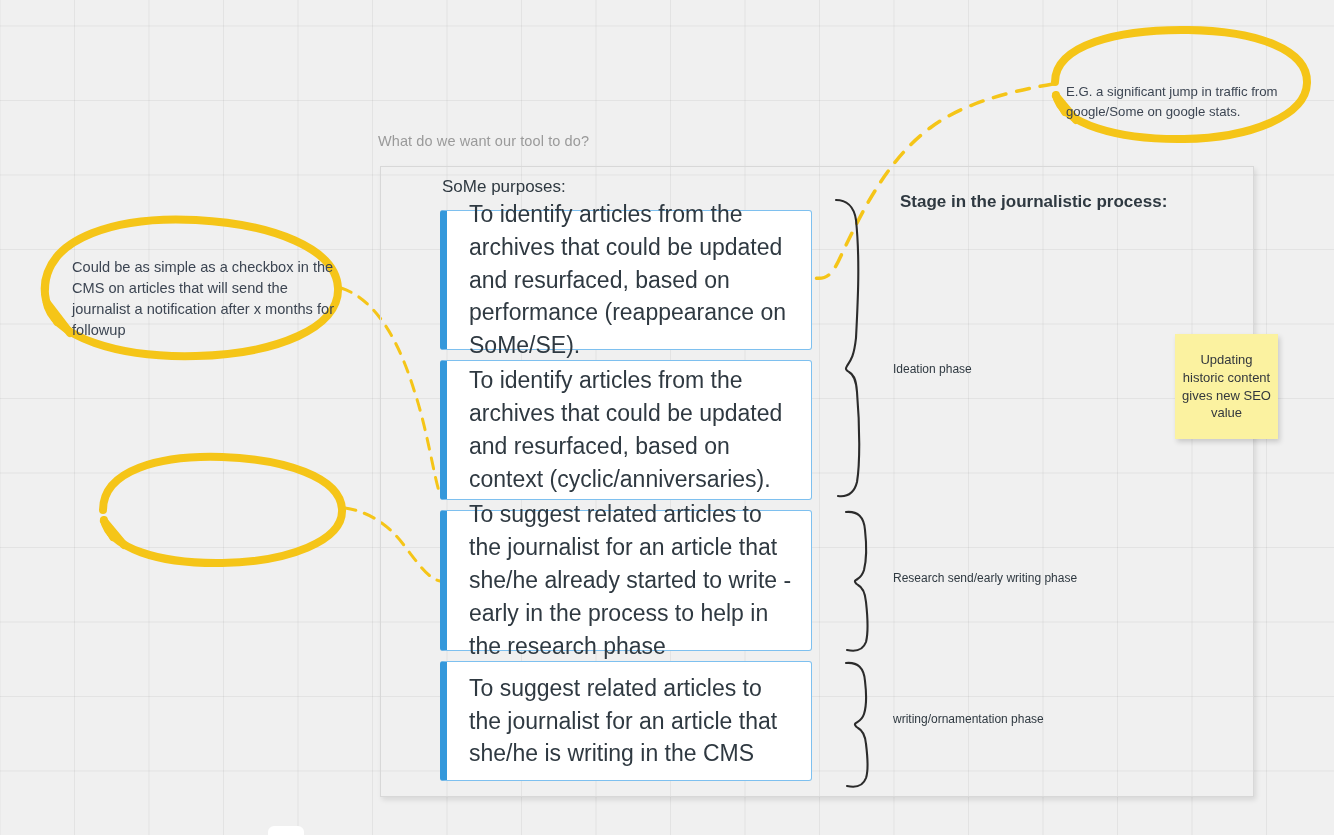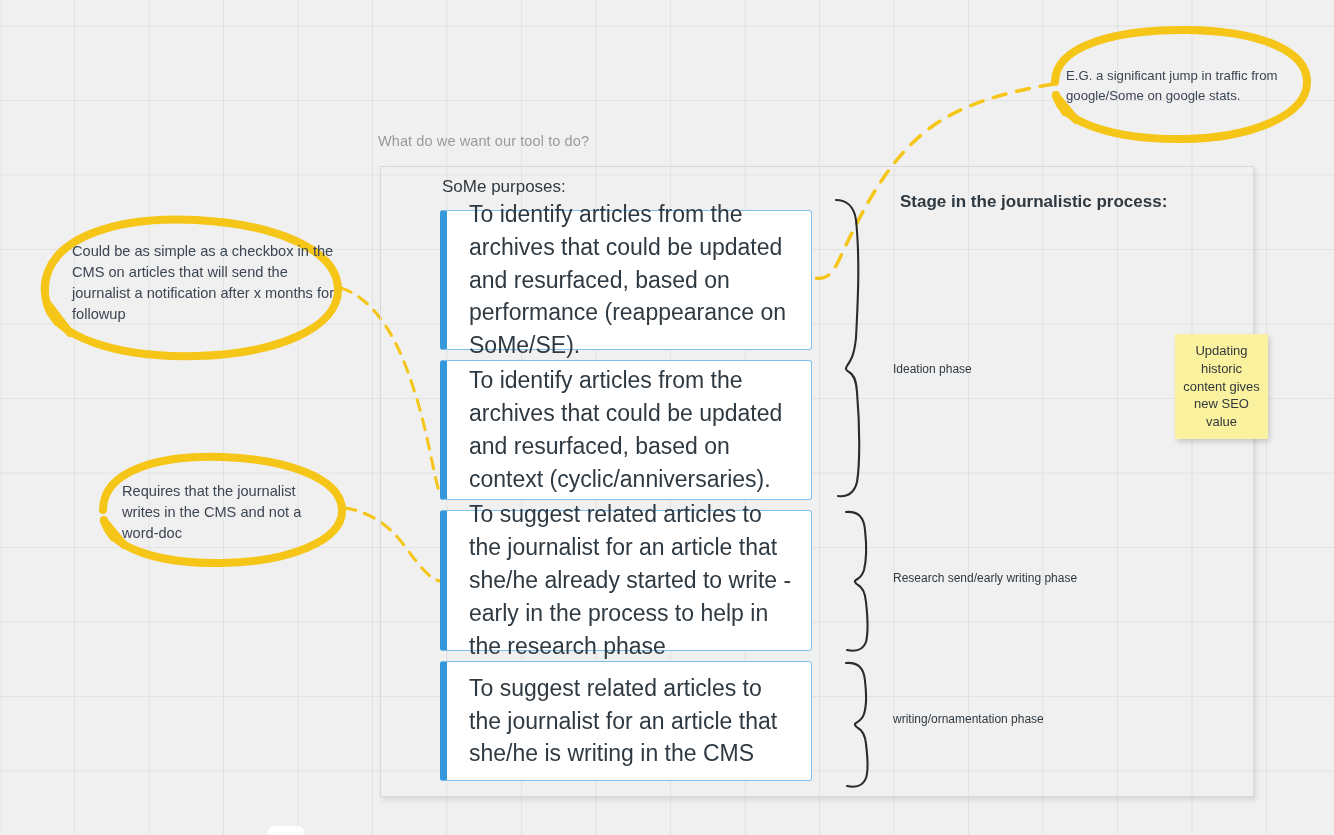--- a/index.html
+++ b/index.html
@@ -103,21 +103,21 @@
   }
   #phase-1 { left: 893px; top: 362px; }
   #phase-2 { left: 893px; top: 571px; }
   #phase-3 { left: 893px; top: 712px; }
 
   
   .sticky {
     position: absolute;
     left: 1175px;
     top: 334px;
-    width: 93px;
+    width: 103px;
     height: 105px;
     background: #fbf2a0;
     box-shadow: 2px 3px 5px rgba(0,0,0,0.16);
     display: flex;
     align-items: center;
     justify-content: center;
     box-sizing: border-box;
     padding: 4px;
   }
   .sticky-text {
@@ -127,20 +127,21 @@
     text-align: center;
   }
 
   
   .annot-text {
     position: absolute;
     font-size: 14.6px;
     line-height: 1.45;
     color: #3c4552;
     white-space: pre-line;
+    margin-top: 16px;
   }
   #annot-text-1 { left: 72px;   top: 241px;  width: 270px; }
   #annot-text-2 { left: 122px;  top: 481px;  width: 210px; }
   #annot-text-3 { left: 1066px; top: 66px;   width: 246px; font-size: 13.2px; line-height: 1.48; }
 
   
   .bottom-stub {
     position: absolute;
     left: 268px;
     top: 826px;
@@ -224,18 +225,17 @@
 
   <div class="phase-label" id="phase-1">Ideation phase</div>
   <div class="phase-label" id="phase-2">Research send/early writing phase</div>
   <div class="phase-label" id="phase-3">writing/ornamentation phase</div>
 
   <div class="sticky">
     <div class="sticky-text">Updating historic content gives new SEO value</div>
   </div>
 
   <div class="annot-text" id="annot-text-1">Could be as simple as a checkbox in the CMS on articles that will send the journalist a notification after x months for followup</div>
-  <div class="annot-text" id="annot-text-2">Requires that the journalist writes in the CMS and not a word-doc</div>
   <div class="annot-text" id="annot-text-3">E.G. a significant jump in traffic from google/Some on google stats.</div>
 
   <div class="bottom-stub"></div>
 
 </div>
 
 </body></html>

